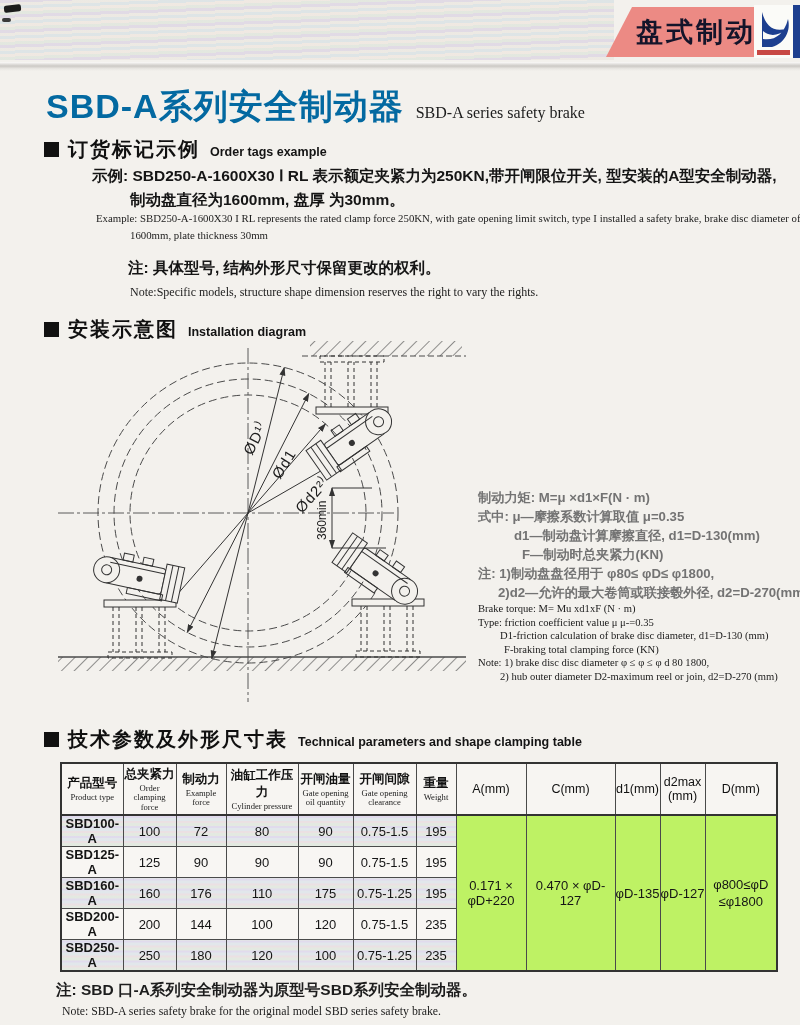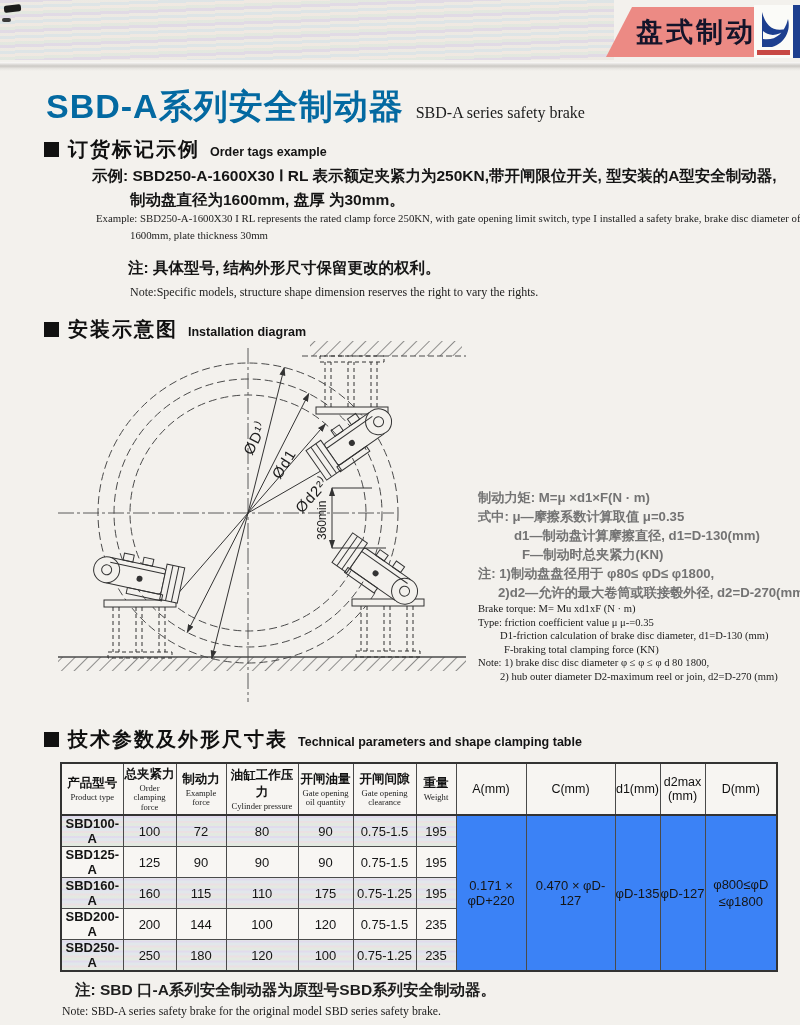--- a/index.html
+++ b/index.html
@@ -75,24 +75,24 @@
   .thl.plain { font-weight:normal; font-size:12.5px; }
   .ths { font-family:"Liberation Serif", serif; font-size:8.6px; font-weight:normal; color:#222; line-height:9.5px; padding:1px 1px 0; }
   table.params tbody td { height:25px; font-size:13px; color:#151515; }
   td.model { font-weight:bold; font-size:12px; }
   tr.shaded td.dc {
     background:
       repeating-linear-gradient(180deg,
         rgba(222,216,236,.9) 0 2.5px, rgba(223,229,234,.9) 2.5px 5px,
         rgba(234,222,225,.9) 5px 7.5px, rgba(224,231,222,.85) 7.5px 10px);
   }
-  td.mc { background:#3b82f6; font-size:12px; }
+  td.mc { background:#bef264; font-size:12px; }
   td.mc.pre { white-space:pre-line; line-height:17px; }
   
-  .foot-zh { position:absolute; left:75px; top:980px; font-size:15.5px; font-weight:bold; }
+  .foot-zh { position:absolute; left:56px; top:980px; font-size:15.5px; font-weight:bold; }
   .foot-en { position:absolute; left:62px; top:1004px; font-size:11.8px; }
   svg text { font-family:"Liberation Sans", sans-serif; }
 </style>
 </head>
 <body>
 
 <div class="page">
 
   <div class="streaks"></div>
   <div class="mark1"></div>
@@ -317,21 +317,21 @@
           <td class="dc">125</td>
           <td class="dc">90</td>
           <td class="dc">90</td>
           <td class="dc">90</td>
           <td class="dc">0.75-1.5</td>
           <td class="dc">195</td>
         </tr>
         <tr class="shaded">
           <td class="dc model">SBD160-A</td>
           <td class="dc">160</td>
-          <td class="dc">115</td>
+          <td class="dc">176</td>
           <td class="dc">110</td>
           <td class="dc">175</td>
           <td class="dc">0.75-1.25</td>
           <td class="dc">195</td>
         </tr>
         <tr>
           <td class="dc model">SBD200-A</td>
           <td class="dc">200</td>
           <td class="dc">144</td>
           <td class="dc">100</td>

